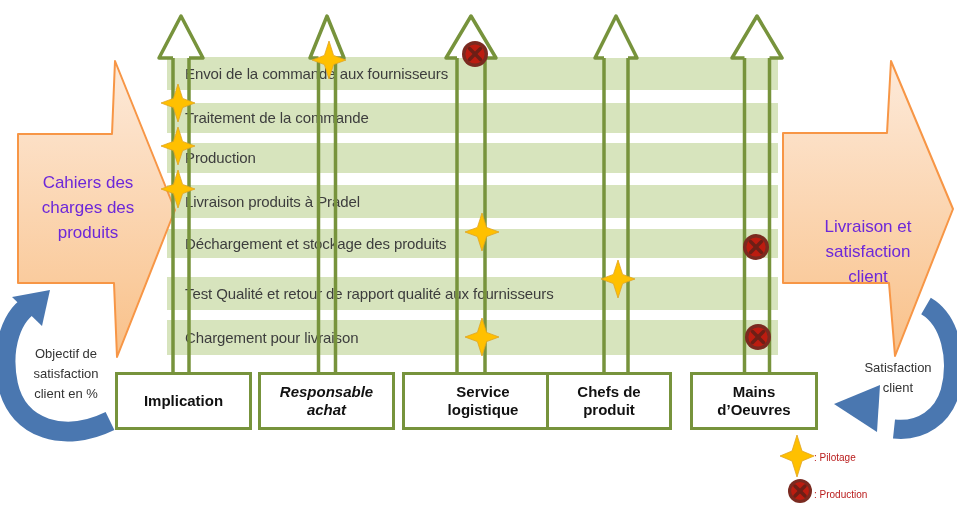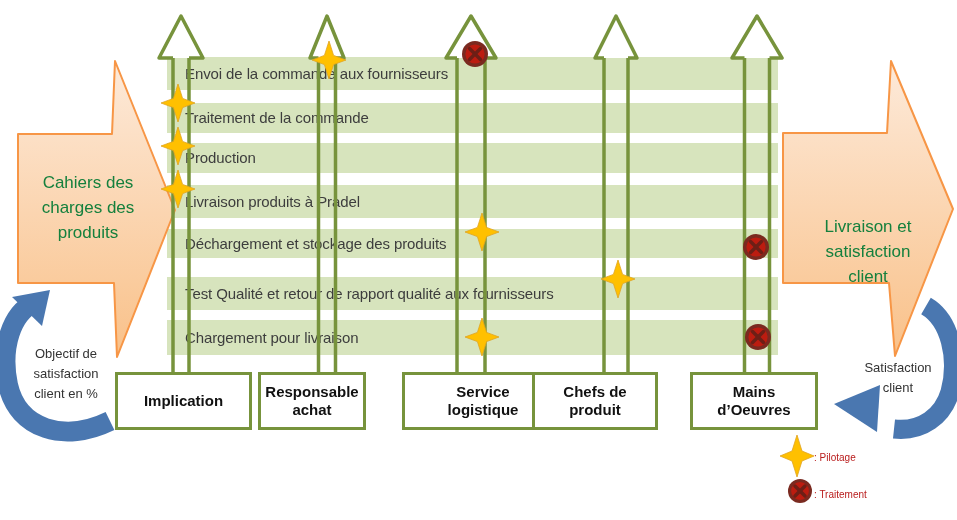--- a/index.html
+++ b/index.html
@@ -14,21 +14,21 @@
   }
   svg.overlay{position:absolute;left:0;top:0;z-index:5;pointer-events:none;}
   .actorbox{
     position:absolute;top:372px;height:58px;box-sizing:border-box;
     border:3px solid #77933c;background:#fff;z-index:6;
     display:flex;align-items:center;justify-content:center;text-align:center;
     font-weight:bold;font-size:15px;line-height:18px;color:#111;
     white-space:pre-line;
   }
   .shapetext{
-    position:absolute;z-index:7;text-align:center;white-space:pre-line;color:#15803d;
+    position:absolute;z-index:7;text-align:center;white-space:pre-line;color:#6d28d9;
   }
   .bigtext{font-size:17px;line-height:25px;}
   .smalltext{font-size:13px;line-height:20px;color:#333;}
   .legendtext{position:absolute;z-index:7;font-size:10px;color:#b91c1c;}
 </style>
 </head>
 <body>
 
 <div class="canvas">
 
@@ -143,25 +143,25 @@
 client</div>
 
   <div class="shapetext smalltext" style="left:18px;top:344px;width:96px;">Objectif de
 satisfaction
 client en %</div>
   <div class="shapetext smalltext" style="left:848px;top:358px;width:100px;">Satisfaction
 client</div>
 
   <div id="actors-layer">
       <div class="actorbox" style="left: 115px; width: 137px;">Implication</div>
-      <div class="actorbox" style="left: 258px; width: 108px;">Responsable
+      <div class="actorbox" style="left: 258px; width: 137px; font-style: italic;">Responsable
 achat</div>
       <div class="actorbox" style="left: 402px; width: 162px;">Service
 logistique</div>
-      <div class="actorbox" style="left: 532px; width: 126px;">Chefs de
+      <div class="actorbox" style="left: 546px; width: 126px;">Chefs de
 produit</div>
       <div class="actorbox" style="left: 690px; width: 128px;">Mains
 d’Oeuvres</div>
     </div>
 
   <div class="legendtext" style="left:814px;top:452px;">: Pilotage</div>
-  <div class="legendtext" style="left:814px;top:489px;">: Traitement</div>
+  <div class="legendtext" style="left:814px;top:489px;">: Production</div>
 </div>
 
 </body></html>

